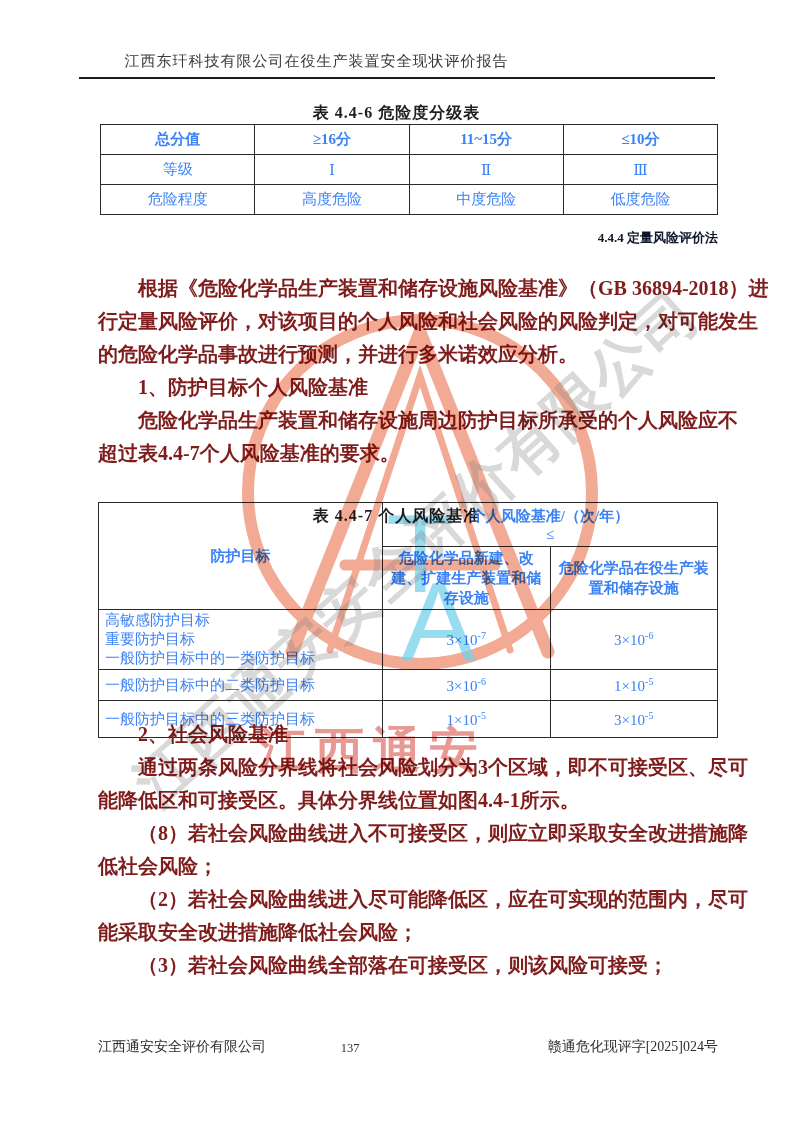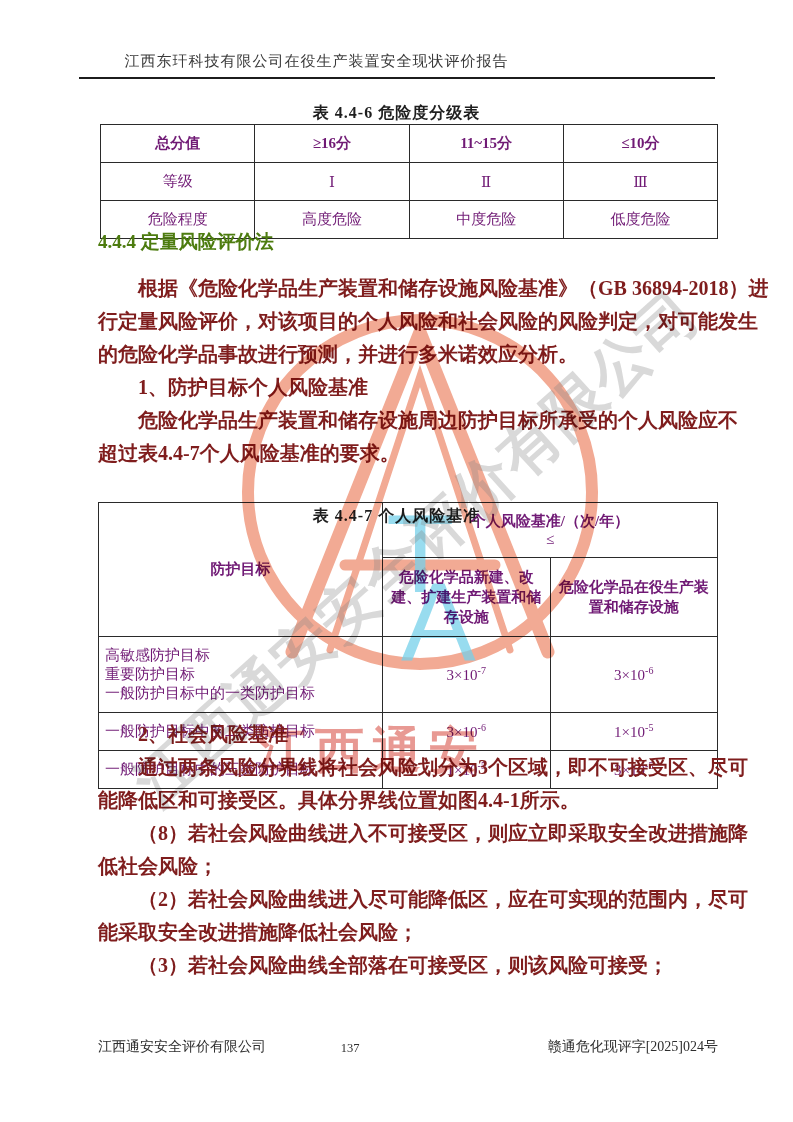--- a/index.html
+++ b/index.html
@@ -20,34 +20,34 @@
   .hdr-rule{position:absolute;top:77px;left:79px;width:636px;height:2px;background:#1c1c1c;}
 
   .tbl-caption{
     position:absolute;left:0;width:793px;text-align:center;
     font-weight:bold;font-size:16px;color:#1e1e1e;letter-spacing:1px;
   }
   .cap-1{top:103px;}
   .cap-2{top:506px;}
 
   table{border-collapse:collapse;table-layout:fixed;}
-  td{border:1.5px solid #2a2a2a;font-size:15px;color:#701a75;
-     text-align:center;vertical-align:middle;padding:9px 4px;box-sizing:border-box;}
+  td{border:1.5px solid #2a2a2a;font-size:15px;color:#3b82f6;
+     text-align:center;vertical-align:middle;padding:1px 4px;box-sizing:border-box;}
   .t466{position:absolute;top:124px;left:100px;width:618px;}
   .t466 td{height:30px;}
   .t466 .hrow td{font-weight:bold;}
   .t447{position:absolute;top:502px;left:98px;width:620px;}
   .t447 .bold{font-weight:bold;}
   .t447 .left{text-align:left;padding-left:6px;}
   .t447 .lbl-line{line-height:19px;text-align:left;}
   sup{font-size:10px;}
 
   .sec-heading{
     position:absolute;top:229px;left:98px;width:620px;
-    font-weight:bold;font-size:19px;color:#4d7c0f;
+    font-weight:bold;font-size:13px;color:#0f172a;text-align:right;
   }
   .flow{
     position:absolute;left:98px;width:622px;
     font-size:20px;line-height:33px;color:#7f1d1d;font-weight:bold;
   }
   .flow-a{top:272px;}
   .flow-b{top:718px;}
   .line{white-space:nowrap;}
   .ind{text-indent:2em;}
 

